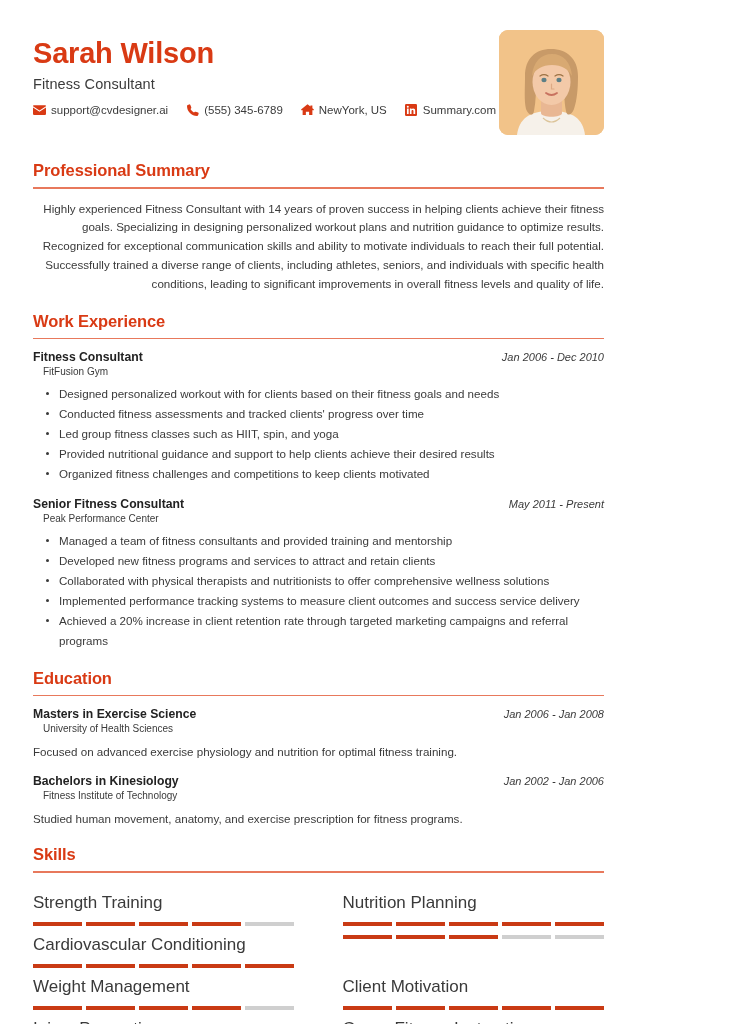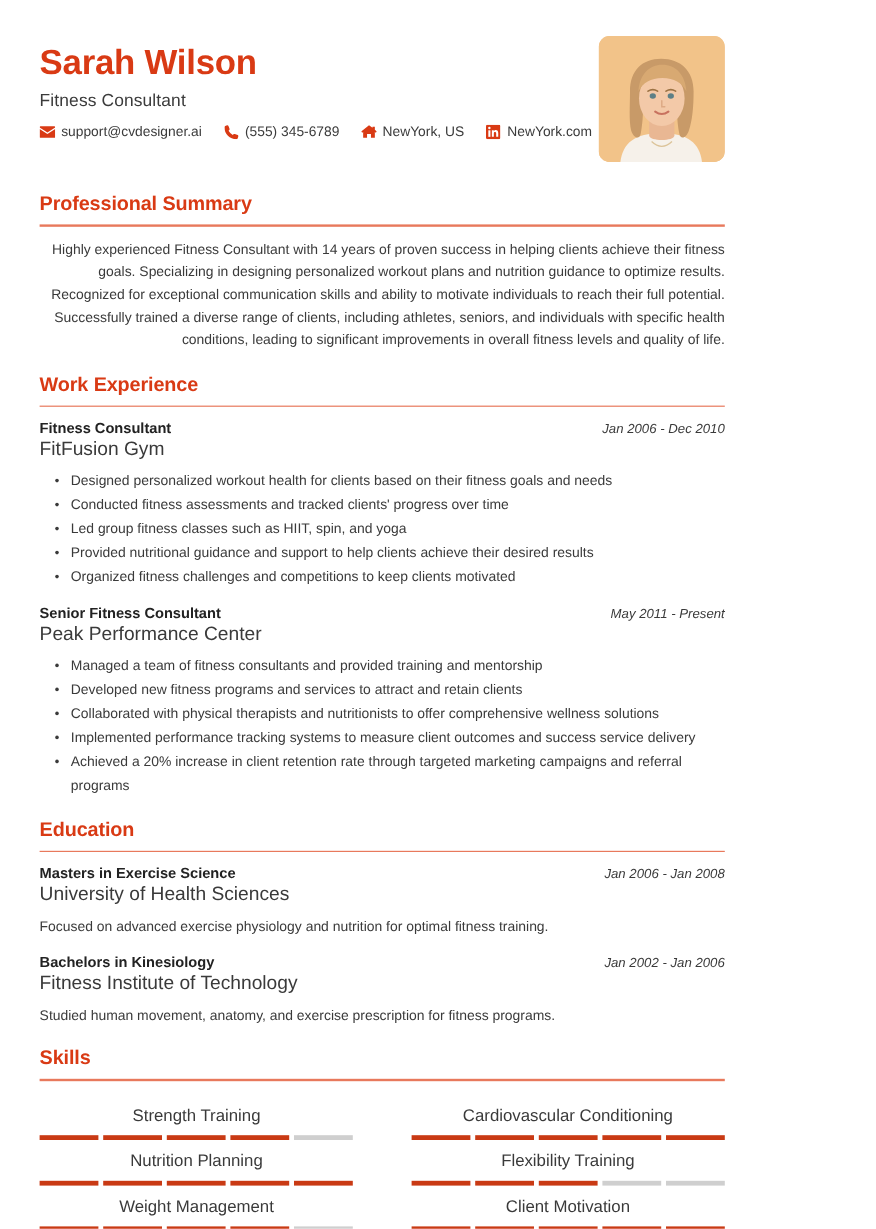--- a/index.html
+++ b/index.html
@@ -117,23 +117,24 @@
     font-weight: bold;
     color: #222222;
   }
   .entry-date {
     font-size: 11px;
     font-style: italic;
     color: #3a3a3a;
     white-space: nowrap;
   }
   .entry-org {
-    font-size: 16px;
+    font-size: 10px;
     color: #3a3a3a;
     margin-top: 2px;
+    margin-left: 10px;
   }
   .entry-desc {
     font-size: 11.6px;
     color: #3a3a3a;
     margin-top: 9px;
     line-height: 1.5;
   }
   ul.bullets {
     margin: 7px 0 0 0;
     padding-left: 26px;
@@ -160,24 +161,23 @@
   .skills-grid {
     display: grid;
     grid-template-columns: 1fr 1fr;
     column-gap: 48px;
     row-gap: 0;
   }
   .skill {
     padding-top: 9px;
   }
   .skill-name {
-    font-size: 14px;
+    font-size: 17px;
     color: #3a3a3a;
     margin-bottom: 9px;
-    text-align: center;
   }
   .skill-bar {
     display: flex;
     gap: 4px;
   }
   .seg {
     flex: 1 1 0;
     height: 4px;
     background: #cfcfcf;
   }
@@ -224,21 +224,21 @@
 
         <div class="contact">
           <span class="ico">
             <svg viewBox="0 0 16 16" width="12" height="12">
               <rect width="16" height="16" rx="1.6" fill="currentColor"></rect>
               <rect x="2.6" y="6.1" width="2.3" height="7.3" fill="#ffffff"></rect>
               <circle cx="3.75" cy="3.6" r="1.35" fill="#ffffff"></circle>
               <path d="M6.5 6.1h2.2v1c.4-.7 1.2-1.2 2.2-1.2 1.8 0 2.7 1.1 2.7 3.2v4.3h-2.3V9.6c0-1.1-.4-1.7-1.3-1.7-.8 0-1.3.5-1.3 1.7v3.8H6.5z" fill="#ffffff"></path>
             </svg>
           </span>
-          <span>NewYork.com</span>
+          <span>Summary.com</span>
         </div>
 
       </div>
     </div>
 
     <div class="photo">
       <svg viewBox="0 0 105 105" preserveAspectRatio="xMidYMid slice">
         <rect width="105" height="105" fill="#f2c389"></rect>
 
         <path d="M18 105c2-16 12-24 34-24s32 8 34 24z" fill="#f6f1ea"></path>
@@ -273,21 +273,21 @@
     <h2 class="section-title">Work Experience</h2>
     <div class="section-rule"></div>
 
     <div class="entry">
       <div class="entry-head">
         <span class="entry-role">Fitness Consultant</span>
         <span class="entry-date">Jan 2006 - Dec 2010</span>
       </div>
       <div class="entry-org">FitFusion Gym</div>
       <ul class="bullets">
-        <li>Designed personalized workout health for clients based on their fitness goals and needs</li>
+        <li>Designed personalized workout with for clients based on their fitness goals and needs</li>
         <li>Conducted fitness assessments and tracked clients' progress over time</li>
         <li>Led group fitness classes such as HIIT, spin, and yoga</li>
         <li>Provided nutritional guidance and support to help clients achieve their desired results</li>
         <li>Organized fitness challenges and competitions to keep clients motivated</li>
       </ul>
     </div>
 
     <div class="entry">
       <div class="entry-head">
         <span class="entry-role">Senior Fitness Consultant</span>
@@ -335,41 +335,40 @@
           <div class="skill-name">Strength Training</div>
           <div class="skill-bar">
             <span class="seg on"></span>
             <span class="seg on"></span>
             <span class="seg on"></span>
             <span class="seg on"></span>
             <span class="seg"></span>
           </div>
         </div>
         <div class="skill">
+          <div class="skill-name">Nutrition Planning</div>
+          <div class="skill-bar">
+            <span class="seg on"></span>
+            <span class="seg on"></span>
+            <span class="seg on"></span>
+            <span class="seg on"></span>
+            <span class="seg on"></span>
+          </div>
+        </div>
+        <div class="skill">
           <div class="skill-name">Cardiovascular Conditioning</div>
           <div class="skill-bar">
             <span class="seg on"></span>
             <span class="seg on"></span>
             <span class="seg on"></span>
             <span class="seg on"></span>
             <span class="seg on"></span>
           </div>
         </div>
         <div class="skill">
-          <div class="skill-name">Nutrition Planning</div>
-          <div class="skill-bar">
-            <span class="seg on"></span>
-            <span class="seg on"></span>
-            <span class="seg on"></span>
-            <span class="seg on"></span>
-            <span class="seg on"></span>
-          </div>
-        </div>
-        <div class="skill">
-          <div class="skill-name">Flexibility Training</div>
           <div class="skill-bar">
             <span class="seg on"></span>
             <span class="seg on"></span>
             <span class="seg on"></span>
             <span class="seg"></span>
             <span class="seg"></span>
           </div>
         </div>
         <div class="skill">
           <div class="skill-name">Weight Management</div>

